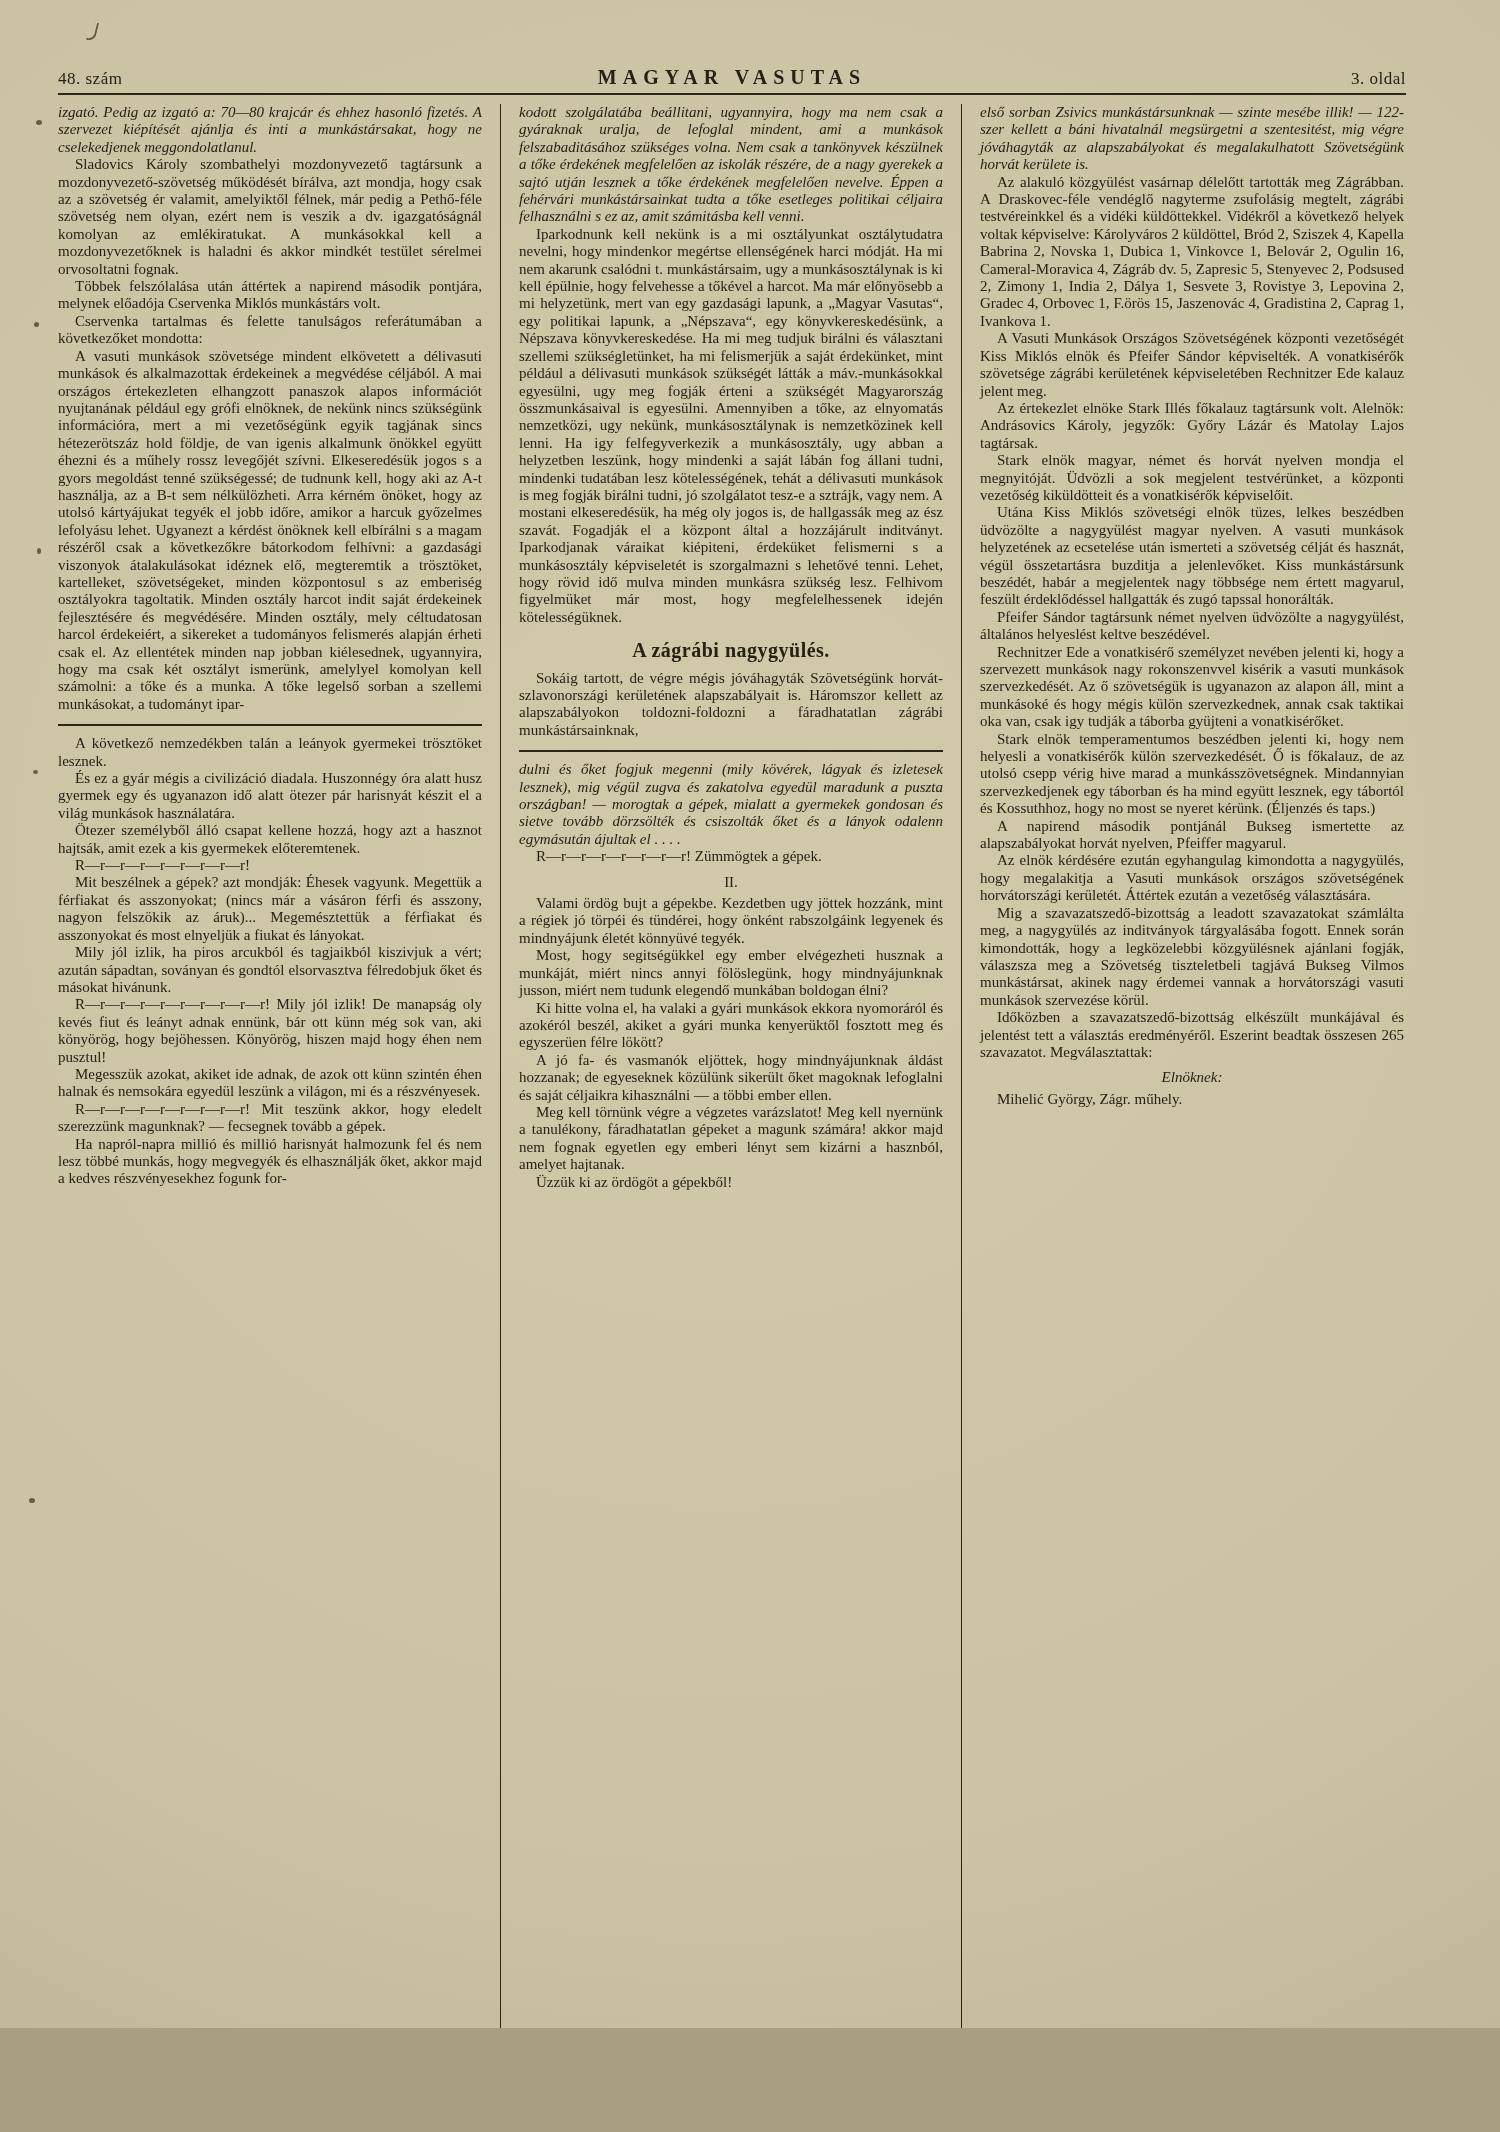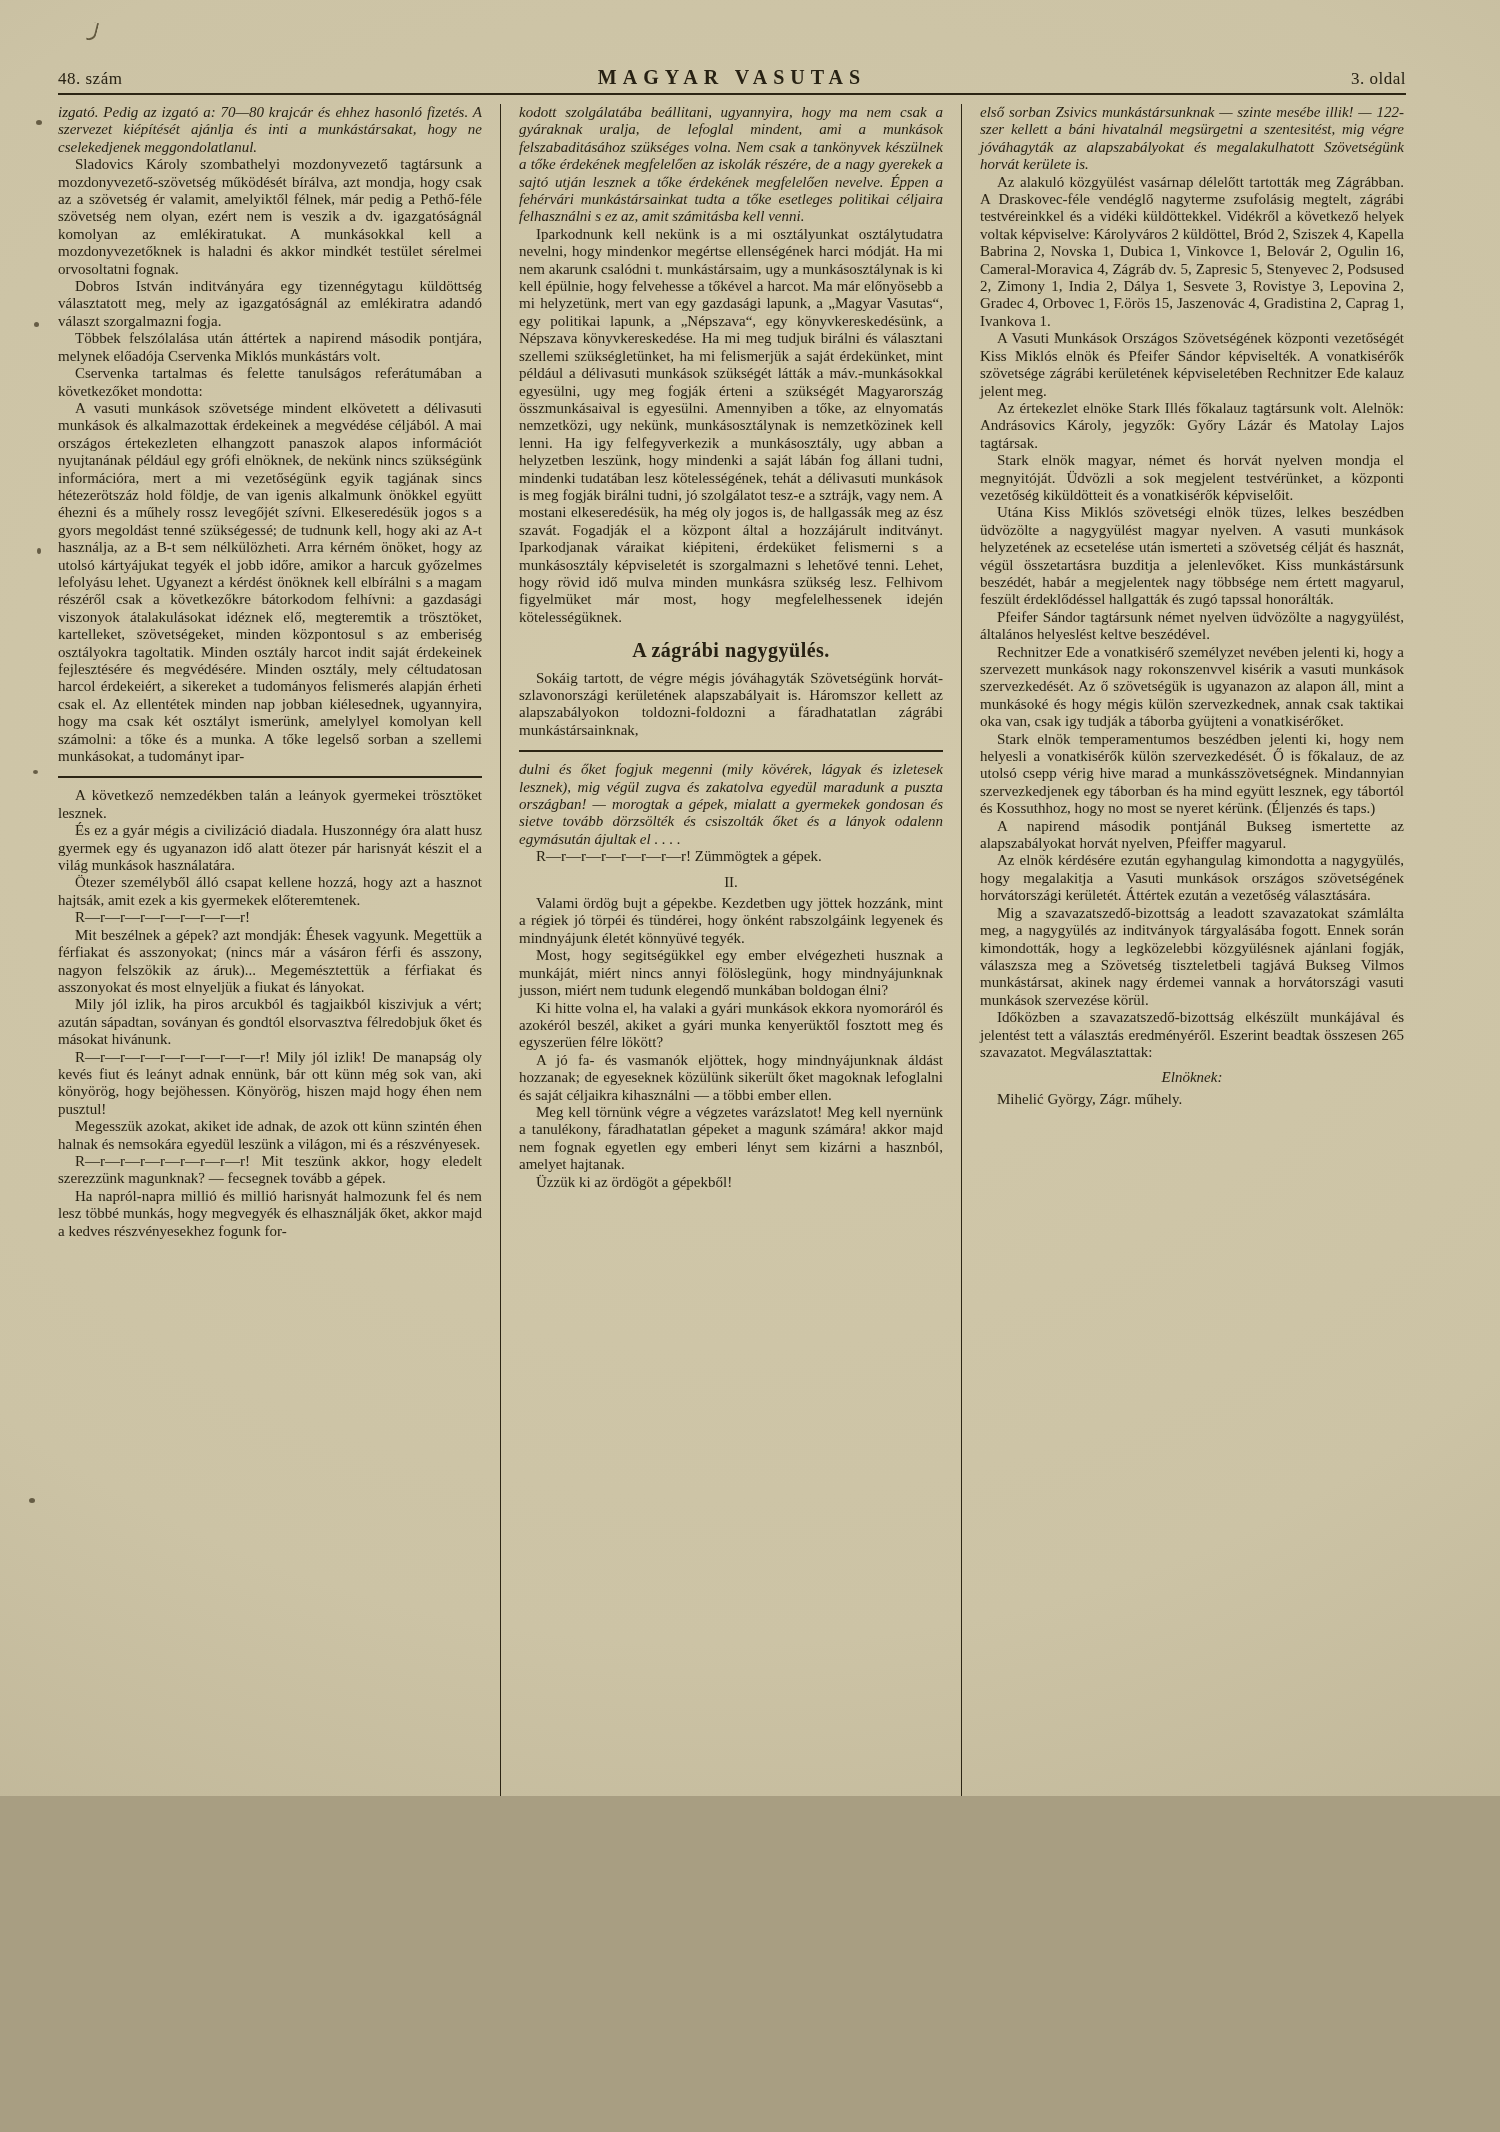--- a/index.html
+++ b/index.html
@@ -2,21 +2,21 @@
 <html lang="hu" style="--paper: #d2c9ab; --ink: #272113;"><head>
 <meta charset="utf-8">
 <style>
   * { margin:0; padding:0; box-sizing:border-box; }
   html,body { width:1500px; height:2132px; }
   body {
     font-family:"Liberation Serif","DejaVu Serif",serif;
     background:#a89e82;
   }
   .page {
-    position:relative; width:1500px; height:1796px; overflow:hidden;
+    position:relative; width:1500px; height:2028px; overflow:hidden;
     background:
       radial-gradient(ellipse 130% 90% at 48% 42%, var(--paper,#d2c9ab) 0%, #ccc3a5 55%, #b9af91 92%, #aaa083 100%);
     color:var(--ink,#272113);
     padding-left:48px;
   }
   .inner { position:absolute; left:58px; top:66px; width:1348px; }
 
   
   .header { display:flex; align-items:baseline; }
   .header .side { width:220px; font-size:17px; letter-spacing:0.5px; }
@@ -66,21 +66,20 @@
       <span class="side right">3. oldal</span>
     </div>
     <div class="header-rule"></div>
 
     <div class="columns">
 
       <div class="col">
         <div class="article">
             <p class="noindent">izgató. Pedig az izgató a: 70—80 krajcár és ehhez hasonló fizetés. A szervezet kiépítését ajánlja és inti a munkástársakat, hogy ne cselekedjenek meggondolatlanul.</p>
             <p>Sladovics Károly szombathelyi mozdonyvezető tagtársunk a mozdonyvezető-szövetség működését bírálva, azt mondja, hogy csak az a szövetség ér valamit, amelyiktől félnek, már pedig a Pethő-féle szövetség nem olyan, ezért nem is veszik a dv. igazgatóságnál komolyan az emlékiratukat. A munkásokkal kell a mozdonyvezetőknek is haladni és akkor mindkét testület sérelmei orvosoltatni fognak.</p>
-            <p>Dobros István inditványára egy tizennégytagu küldöttség választatott meg, mely az igazgatóságnál az emlékiratra adandó választ szorgalmazni fogja.</p>
             <p>Többek felszólalása után áttértek a napirend második pontjára, melynek előadója Cservenka Miklós munkástárs volt.</p>
             <p>Cservenka tartalmas és felette tanulságos referátumában a következőket mondotta:</p>
             <p>A vasuti munkások szövetsége mindent elkövetett a délivasuti munkások és alkalmazottak érdekeinek a megvédése céljából. A mai országos értekezleten elhangzott panaszok alapos információt nyujtanának például egy grófi elnöknek, de nekünk nincs szükségünk információra, mert a mi vezetőségünk egyik tagjának sincs hétezerötszáz hold földje, de van igenis alkalmunk önökkel együtt éhezni és a műhely rossz levegőjét szívni. Elkeseredésük jogos s a gyors megoldást tenné szükségessé; de tudnunk kell, hogy aki az A-t használja, az a B-t sem nélkülözheti. Arra kérném önöket, hogy az utolsó kártyájukat tegyék el jobb időre, amikor a harcuk győzelmes lefolyásu lehet. Ugyanezt a kérdést önöknek kell elbírálni s a magam részéről csak a következőkre bátorkodom felhívni: a gazdasági viszonyok átalakulásokat idéznek elő, megteremtik a trösztöket, kartelleket, szövetségeket, minden központosul s az emberiség osztályokra tagoltatik. Minden osztály harcot indit saját érdekeinek fejlesztésére és megvédésére. Minden osztály, mely céltudatosan harcol érdekeiért, a sikereket a tudományos felismerés alapján érheti csak el. Az ellentétek minden nap jobban kiélesednek, ugyannyira, hogy ma csak két osztályt ismerünk, amelylyel komolyan kell számolni: a tőke és a munka. A tőke legelső sorban a szellemi munkásokat, a tudományt ipar-</p>
           </div>
         <div class="feuilleton-rule"></div>
         <div class="feuilleton">
             <p>A következő nemzedékben talán a leányok gyermekei trösztöket lesznek.</p>
             <p>És ez a gyár mégis a civilizáció diadala. Huszonnégy óra alatt husz gyermek egy és ugyanazon idő alatt ötezer pár harisnyát készit el a világ munkások használatára.</p>
             <p>Ötezer személyből álló csapat kellene hozzá, hogy azt a hasznot hajtsák, amit ezek a kis gyermekek előteremtenek.</p>
             <p>R—r—r—r—r—r—r—r—r!</p>

